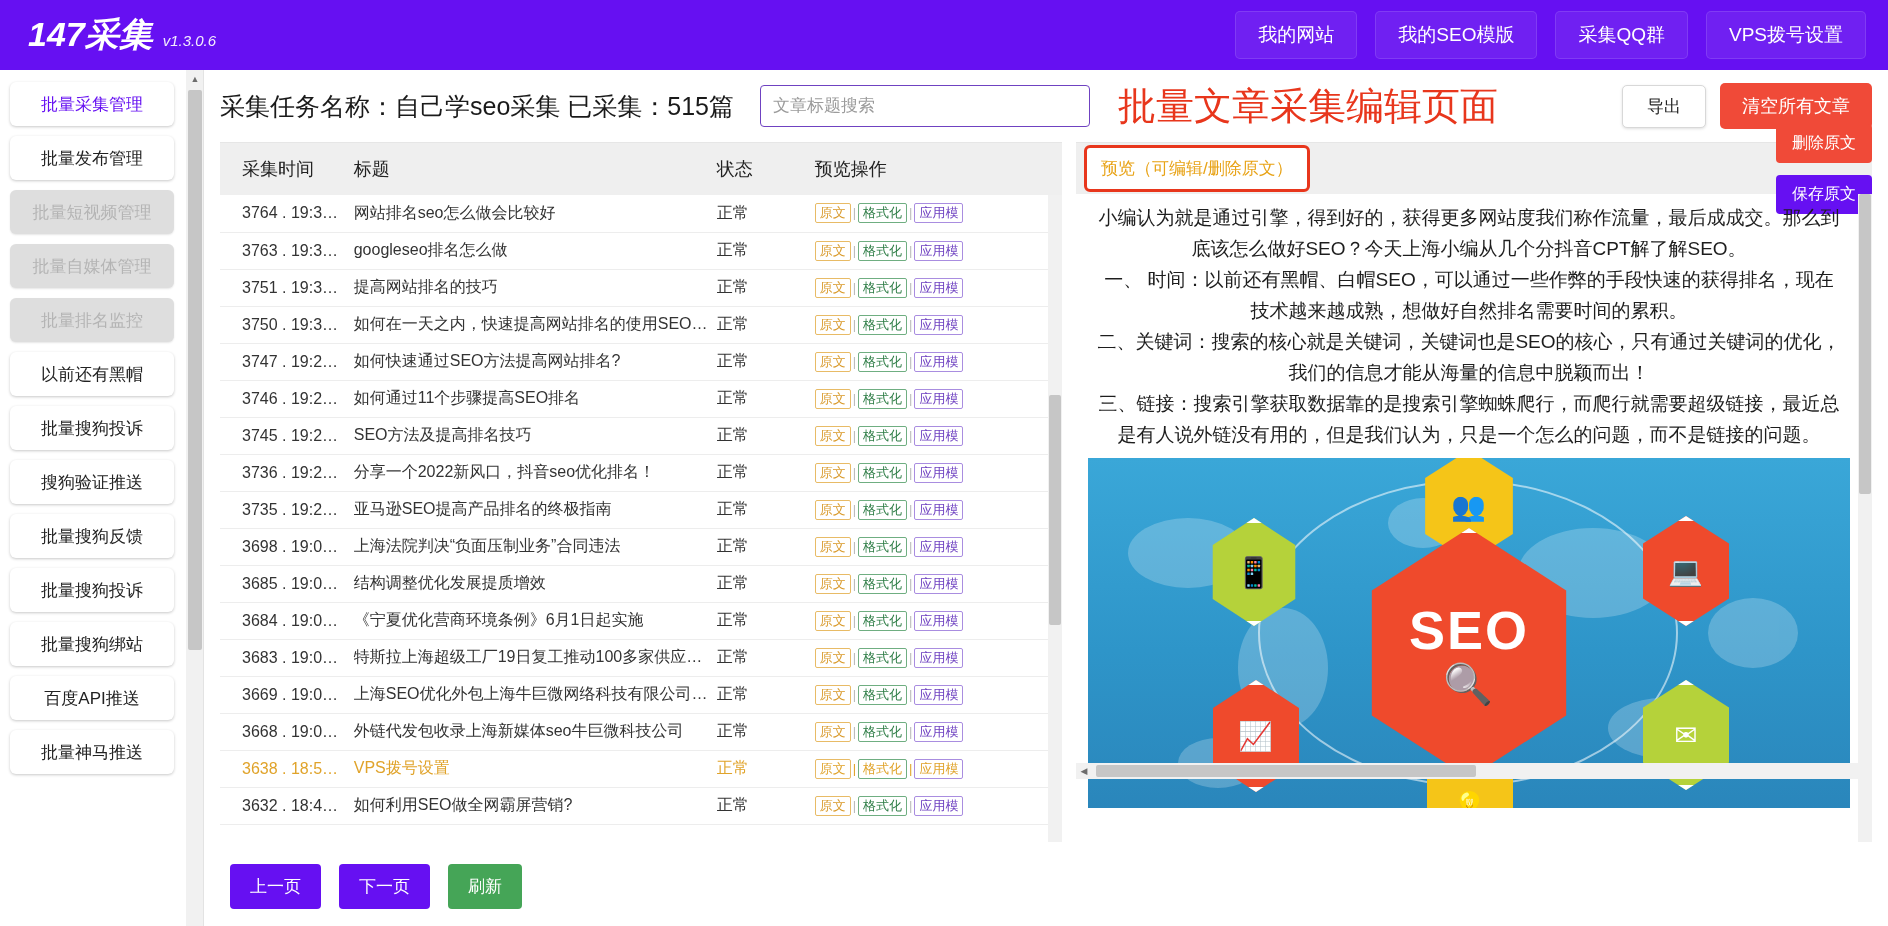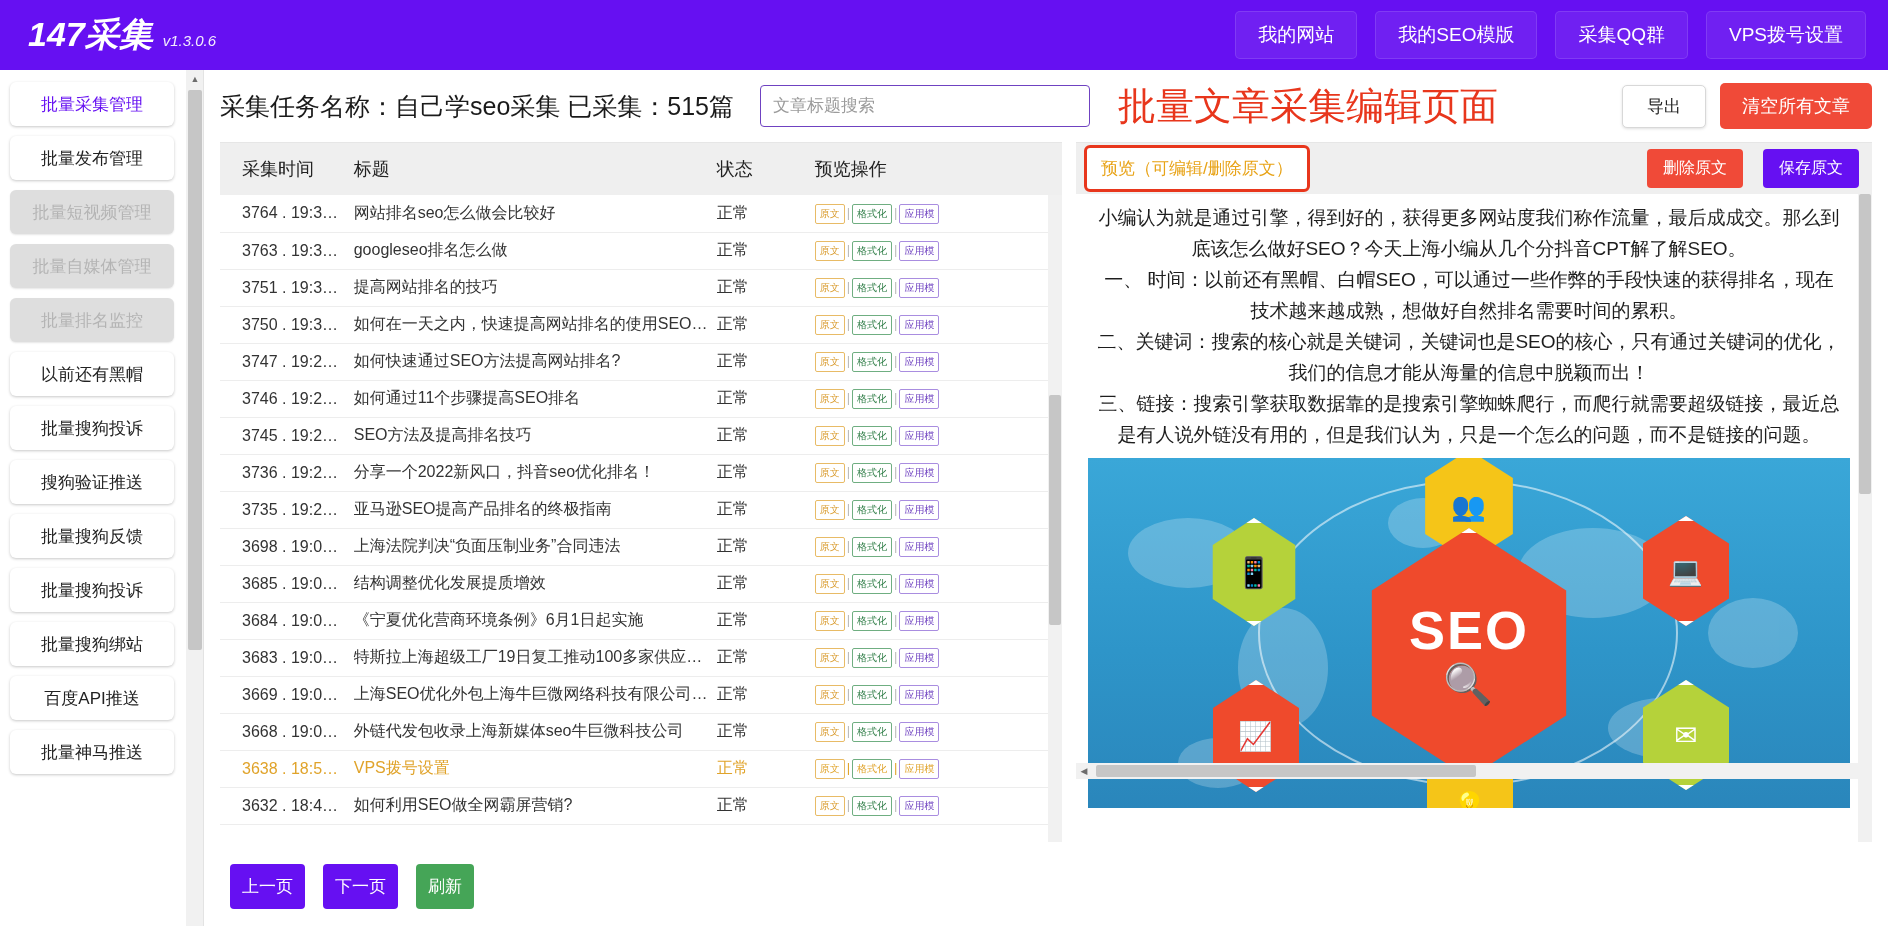--- a/index.html
+++ b/index.html
@@ -179,21 +179,21 @@
   }
   .col-time  { width: 122px; padding-left: 22px !important; }
   .col-title { width: 360px; padding-left: 8px !important; }
   .col-state { width: 95px; }
   .col-prev  { width: 240px; }
   tr.row-hl td, tr.row-hl td span { color: #e0a32a !important; }
   .tag {
     display: inline-block;
     border: 1px solid;
     padding: 1px 4px;
-    font-size: 10px;
+    font-size: 13px;
     line-height: 16px;
     border-radius: 2px;
     cursor: pointer;
   }
   .tag-orig { color: #d99a2b; border-color: #e8bb66; }
   .tag-fmt  { color: #2e7d46; border-color: #6fae81; }
   .tag-apply{ color: #6f42c1; border-color: #a98de0; }
   .sep { color: #bbb; font-size: 13px; padding: 0 2px; }
   .prev-cell { display: block; width: 240px; overflow: hidden; white-space: nowrap; }
 
@@ -202,21 +202,21 @@
     position: absolute; right: 0; top: 52px;
     width: 14px; height: 648px;
     background: #f1f1f1;
   }
   #list-scroll .thumb {
     position: absolute; left: 1px; top: 200px;
     width: 12px; height: 230px; background: #c6c6c6; border-radius: 2px;
   }
 
   #pager { margin-top: 22px; display: flex; gap: 18px; padding-left: 10px; }
-  .pg-btn { border-radius: 4px; padding: 11px 12px; font-size: 17px; border: none; color: #fff; cursor: pointer;
+  .pg-btn { border-radius: 4px; padding: 11px 20px; font-size: 17px; border: none; color: #fff; cursor: pointer;
             font-family: "Liberation Sans", sans-serif; }
   .pg-prev, .pg-next { background: #6610f2; }
   .pg-refresh { background: #45a557; }
 
   
   #right-col { flex: 1; position: relative; margin-left: 14px; }
   #prev-head {
     height: 52px; background: #efefef;
     display: flex; align-items: center;
     border-top: 1px solid #e6e6e6;
@@ -224,21 +224,21 @@
     position: relative;
   }
   #prev-head-label {
     color: #e8a317; font-size: 17px;
     border: 3px solid #e8361c;
     border-radius: 6px;
     padding: 9px 14px;
     background: #fff;
     white-space: nowrap;
   }
-  #prev-head-actions { margin-left: auto; display: flex; gap: 20px; padding-right: 13px; }
+  #prev-head-actions { margin-left: auto; display: flex; gap: 12px; padding-right: 0; flex-direction: column; }
   .btn-sm { border: none; border-radius: 4px; color: #fff; font-size: 16px; padding: 9px 16px; cursor: pointer;
             font-family: "Liberation Sans", sans-serif; white-space: nowrap; }
   .btn-sm.red { background: #f04a38; }
   .btn-sm.purple { background: #6610f2; }
 
   #prev-body {
     position: relative;
     height: 648px;
     overflow: hidden;
     padding: 8px 20px 0 10px;

